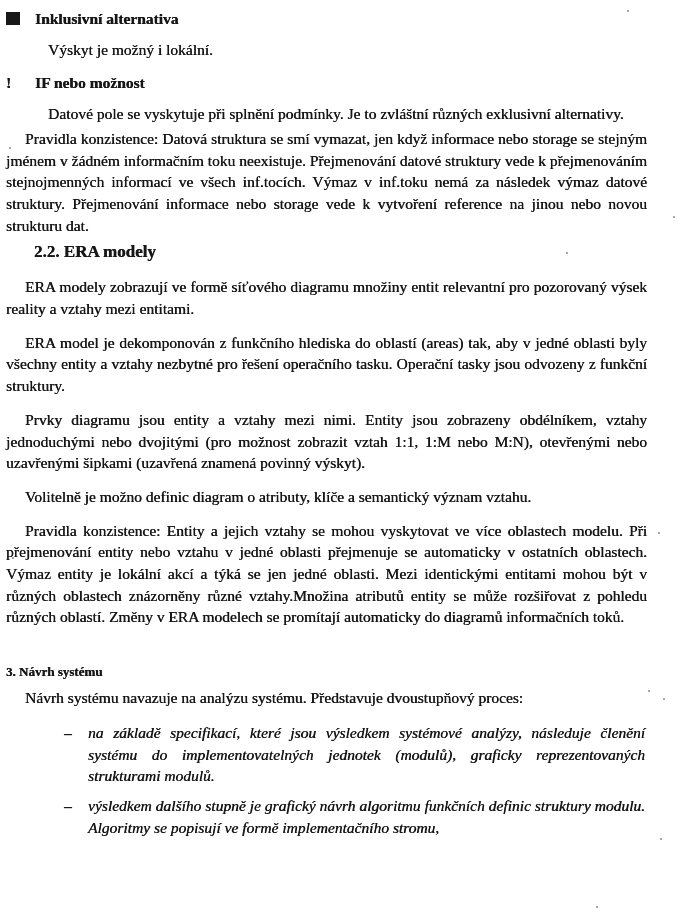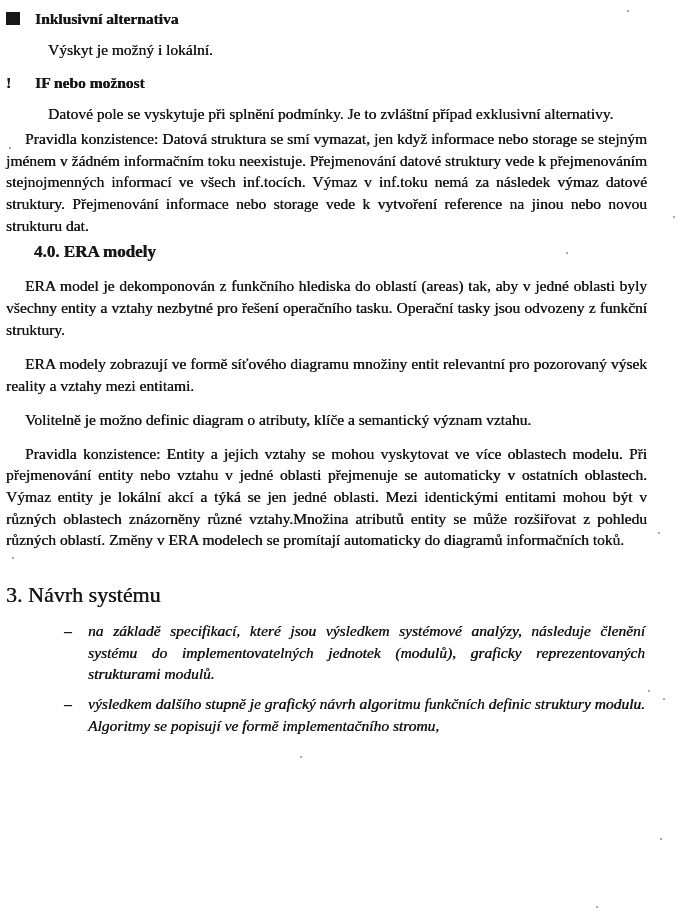--- a/index.html
+++ b/index.html
@@ -39,23 +39,23 @@
     text-indent: 19px;
   }
   .para-first { margin-top: 3px; }
   .h-era {
     font-size: 17px;
     line-height: 22px;
     font-weight: bold;
     margin: 5px 0 0 28px;
   }
   .h-navrh {
-    font-size: 22px;
+    font-size: 13px;
     line-height: 24px;
-    font-weight: normal;
+    font-weight: bold;
     margin: 32px 0 0 0;
   }
   .p-era1 { margin-top: 13px; }
   .bullet {
     display: flex;
     margin: 13px 0 0 58px;
   }
   .bullet + .bullet { margin-top: 8px; }
   .bullet .dash {
     flex: none;
@@ -83,31 +83,33 @@
   <div class="legend-row">
     <span class="marker-slot"><span class="sq"></span></span>
     <span class="legend-title">Inklusivní alternativa</span>
   </div>
   <p class="legend-body">Výskyt je možný i lokální.</p>
 
   <div class="legend-row mt12">
     <span class="marker-slot">!</span>
     <span class="legend-title">IF nebo možnost</span>
   </div>
-  <p class="legend-body">Datové pole se vyskytuje při splnění podmínky. Je to zvláštní případ exklusivní alternativy.</p>
+  <p class="legend-body">Datové pole se vyskytuje při splnění podmínky. Je to zvláštní různých exklusivní alternativy.</p>
 
   <p class="para para-first">Pravidla konzistence: Datová struktura se smí vymazat, jen když informace nebo storage se stejným jménem v žádném informačním toku neexistuje. Přejmenování datové struktury vede k přejmenováním stejnojmenných informací ve všech inf.tocích. Výmaz v inf.toku nemá za následek výmaz datové struktury. Přejmenování informace nebo storage vede k vytvoření reference na jinou nebo novou strukturu dat.</p>
 
-  <h2 class="h-era">4.0. ERA modely</h2>
+  <h2 class="h-era">2.2. ERA modely</h2>
+  <p class="para p-era1">ERA modely zobrazují ve formě síťového diagramu množiny entit relevantní pro pozorovaný výsek reality a vztahy mezi entitami.</p>
   <p class="para">ERA model je dekomponován z funkčního hlediska do oblastí (areas) tak, aby v jedné oblasti byly všechny entity a vztahy nezbytné pro řešení operačního tasku. Operační tasky jsou odvozeny z funkční struktury.</p>
-  <p class="para p-era1">ERA modely zobrazují ve formě síťového diagramu množiny entit relevantní pro pozorovaný výsek reality a vztahy mezi entitami.</p>
+  <p class="para">Prvky diagramu jsou entity a vztahy mezi nimi. Entity jsou zobrazeny obdélníkem, vztahy jednoduchými nebo dvojitými (pro možnost zobrazit vztah 1:1, 1:M nebo M:N), otevřenými nebo uzavřenými šipkami (uzavřená znamená povinný výskyt).</p>
   <p class="para">Volitelně je možno definic diagram o atributy, klíče a semantický význam vztahu.</p>
   <p class="para">Pravidla konzistence: Entity a jejich vztahy se mohou vyskytovat ve více oblastech modelu. Při přejmenování entity nebo vztahu v jedné oblasti přejmenuje se automaticky v ostatních oblastech. Výmaz entity je lokální akcí a týká se jen jedné oblasti. Mezi identickými entitami mohou být v různých oblastech znázorněny různé vztahy.Množina atributů entity se může rozšiřovat z pohledu různých oblastí. Změny v ERA modelech se promítají automaticky do diagramů informačních toků.</p>
 
   <h1 class="h-navrh">3. Návrh systému</h1>
+  <p class="para para-first">Návrh systému navazuje na analýzu systému. Představuje dvoustupňový proces:</p>
 
   <div class="bullet">
     <span class="dash">–</span>
     <p class="bullet-text">na základě specifikací, které jsou výsledkem systémové analýzy, následuje členění systému do implementovatelných jednotek (modulů), graficky reprezentovaných strukturami modulů.</p>
   </div>
   <div class="bullet">
     <span class="dash">–</span>
     <p class="bullet-text">výsledkem dalšího stupně je grafický návrh algoritmu funkčních definic struktury modulu. Algoritmy se popisují ve formě implementačního stromu,</p>
   </div>
 

